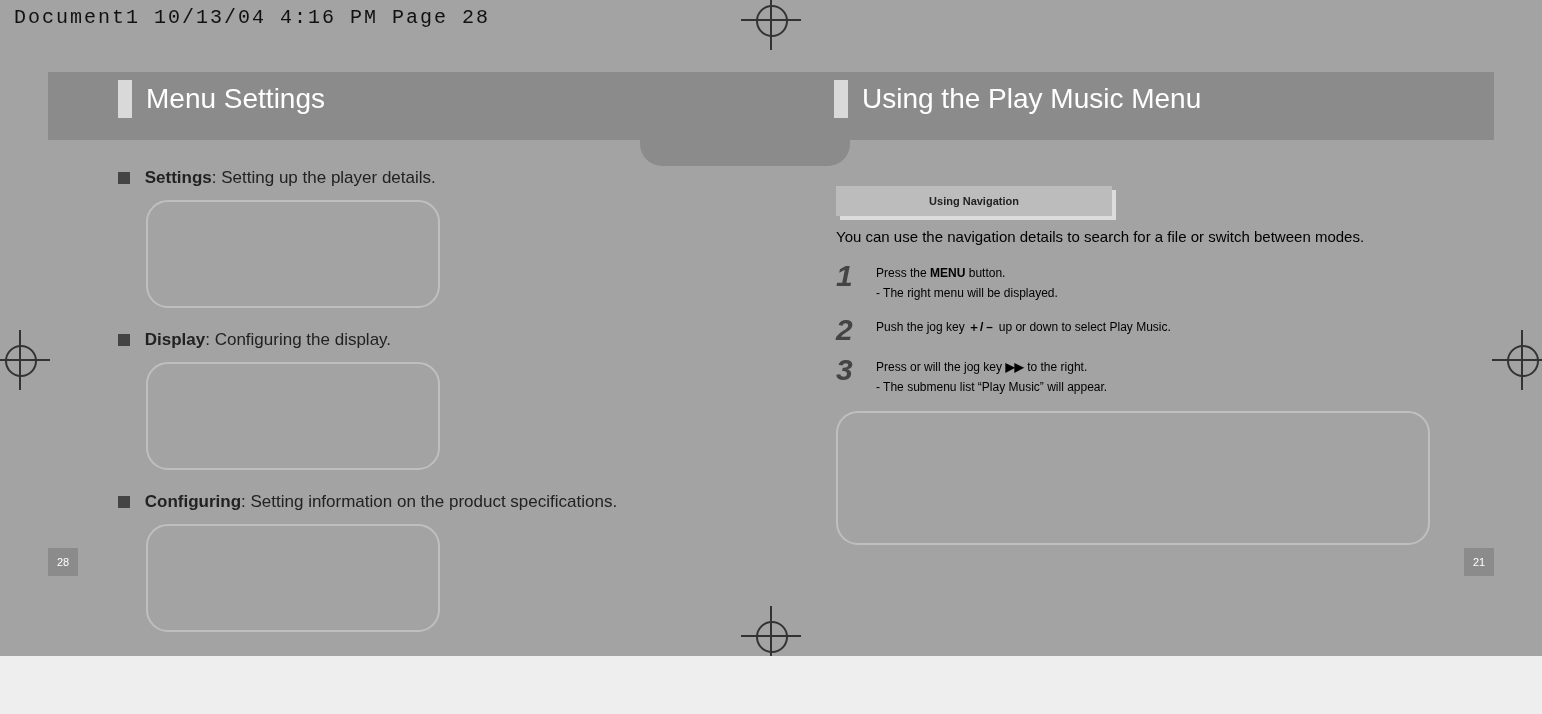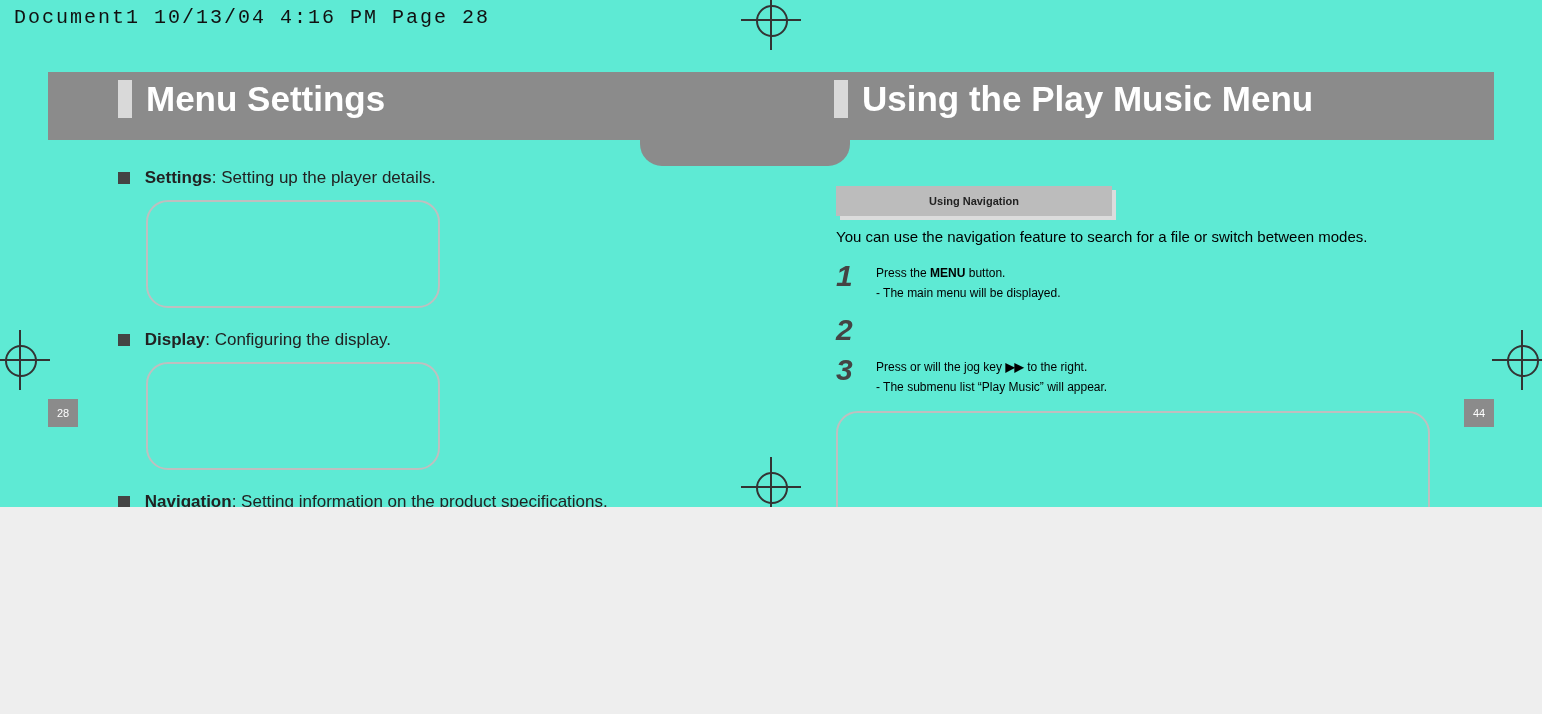--- a/index.html
+++ b/index.html
@@ -1,31 +1,31 @@
 <!DOCTYPE html>
 <html><head>
 <meta charset="utf-8">
 <style>
   html,body{margin:0;padding:0;font-family:Arial,Helvetica,sans-serif;background:#eee;}
-  .canvas{width:1542px;height:507px;background:#5eead4;position:relative;overflow:hidden;}
+  .canvas{width:1542px;height:656px;background:#a3a3a3;position:relative;overflow:hidden;}
   .meta-line{font-family:"Courier New",monospace;font-size:20px;letter-spacing:2px;color:#111;padding:6px 0 0 14px;}
   
   .reg{position:absolute;width:60px;height:60px;}
   .reg .h{position:absolute;top:29px;left:0;right:0;height:2px;background:#333;}
   .reg .v{position:absolute;left:29px;top:0;bottom:0;width:2px;background:#333;}
   .reg .c{position:absolute;top:15px;left:15px;width:28px;height:28px;border:2px solid #333;border-radius:50%;}
   .reg-top{top:-10px;left:741px;}
   .reg-bottom{bottom:-10px;left:741px;}
   .reg-left{top:330px;left:-10px;}
   .reg-right{top:330px;right:-10px;}
   
   .headerbar{position:absolute;top:72px;left:48px;right:48px;height:68px;background:#8b8b8b;}
   .headerbar .tab{position:absolute;top:7px;height:40px;display:flex;align-items:center;}
   .headerbar .tab .bar{width:14px;height:38px;background:#d9d9d9;margin-right:14px;}
-  .headerbar .tab .lbl{color:#fff;font-size:35px;font-weight:bold;}
+  .headerbar .tab .lbl{color:#fff;font-size:28px;font-weight:normal;}
   .tab-left{left:70px;}
   .tab-right{left:786px;}
   .notch{position:absolute;left:640px;top:138px;width:210px;height:28px;background:#8b8b8b;border-bottom-left-radius:22px;border-bottom-right-radius:22px;}
   
   .left-col{position:absolute;top:168px;left:118px;width:620px;}
   .item{margin-bottom:6px;}
   .item-head{font-size:17px;color:#222;}
   .square{display:inline-block;width:12px;height:12px;background:#444;vertical-align:-1px;margin-right:10px;}
   .item-head b{font-weight:bold;}
   .screen-box{margin:12px 0 22px 28px;width:290px;height:104px;border:2px solid #bfbfbf;border-radius:22px;}
@@ -97,52 +97,55 @@
     <div class="item">
       <div class="item-head">
         <span class="square"></span>
         <b>Display</b><span>: Configuring the display.</span>
       </div>
       <div class="screen-box"></div>
     </div>
     <div class="item">
       <div class="item-head">
         <span class="square"></span>
-        <b>Navigation</b><span>: Setting information on the product specifications.</span>
+        <b>Configuring</b><span>: Setting information on the product specifications.</span>
       </div>
       <div class="screen-box"></div>
     </div>
   </div>
 
   <div class="right-col">
     <div class="sub-title-box">
       <div class="sub-title-shadow"></div>
       <div class="sub-title-inner">Using Navigation</div>
     </div>
-    <div class="intro">You can use the navigation feature to search for a file or switch between modes.</div>
+    <div class="intro">You can use the navigation details to search for a file or switch between modes.</div>
 
     <div class="step">
       <div class="num">1</div>
       <div class="txt">
         <span>Press the </span><span class="bold">MENU</span><span> button.</span><br>
-        <span>- The main menu will be displayed.</span>
+        <span>- The right menu will be displayed.</span>
       </div>
     </div>
 
     <div class="step">
       <div class="num">2</div>
+      <div class="txt">
+        <span>Push the jog key </span><span class="sym">＋/－</span><span> up or down to select Play Music.</span>
+      </div>
     </div>
 
     <div class="step">
       <div class="num">3</div>
       <div class="txt">
         <span>Press or will the jog key </span><span class="sym">▶▶</span><span> to the right.</span><br>
         <span>- The submenu list “Play Music” will appear.</span>
       </div>
     </div>
 
     <div class="big-box"></div>
   </div>
 
   <div class="pagetab left">28</div>
-  <div class="pagetab right">44</div>
+  <div class="pagetab right">21</div>
 
 </div>
 
 </body></html>

